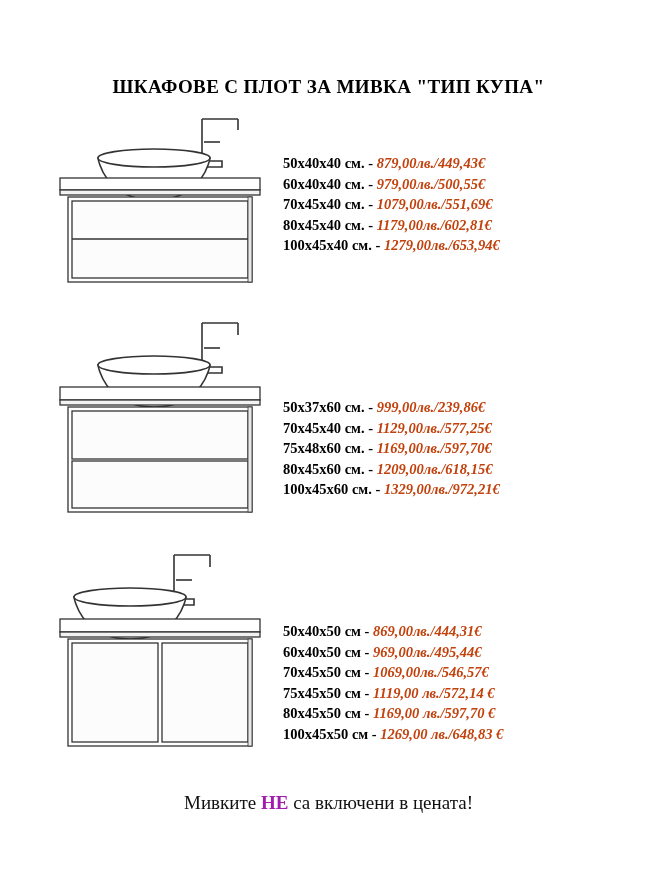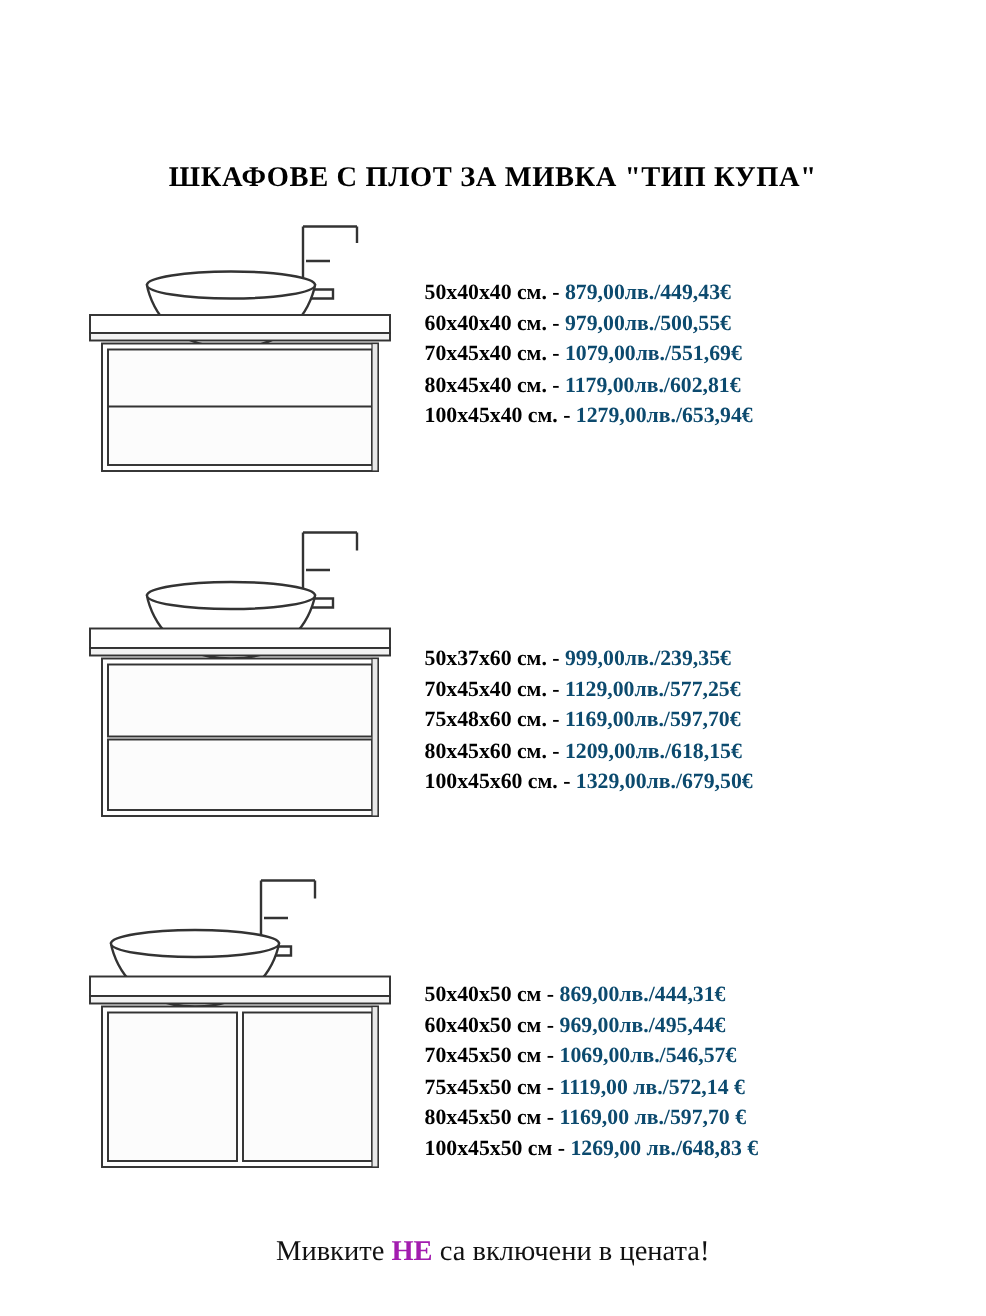--- a/index.html
+++ b/index.html
@@ -13,21 +13,20 @@
     font-family: "Liberation Serif", serif;
     color: #111111;
     overflow: hidden;
     position: relative;
   }
 
   .page {
     position: relative;
     width: 657px;
     height: 747px;
-    margin-top: 32px;
   }
 
   .title {
     position: absolute;
     top: 76px;
     left: 0;
     width: 657px;
     text-align: center;
     font-family: "Liberation Serif", serif;
     font-weight: bold;
@@ -47,21 +46,22 @@
     font-size: 14.5px;
     font-weight: bold;
     line-height: 20.5px;
     color: #000000;
     white-space: nowrap;
   }
   .pricelist .row {
     white-space: nowrap;
   }
   .pricelist .price {
-    color: #0c4a6e;
+    color: #c2410c;
+    font-style: italic;
   }
   .pl-right {
     text-align: left;
   }
 
   .footer {
     position: absolute;
     top: 792px;
     left: 0;
     width: 657px;
@@ -148,25 +148,25 @@
       <g stroke="#333" stroke-width="1.3" fill="#ffffff">
         <rect x="16" y="92" width="184" height="105"></rect>
         <rect x="20" y="96" width="176" height="48" fill="#fcfcfc"></rect>
         <rect x="20" y="146" width="176" height="47" fill="#fcfcfc"></rect>
       </g>
       <rect x="196" y="92" width="4" height="105" fill="#e8e8e8" stroke="#333" stroke-width="0.8"></rect>
     </svg>
   </div>
 
   <div class="pricelist" style="top:397px; left:283px;">
-    <div class="row"><span>50x37x60 см. - </span><span class="price">999,00лв./239,35€</span></div>
+    <div class="row"><span>50x37x60 см. - </span><span class="price">999,00лв./239,86€</span></div>
     <div class="row"><span>70x45x40 см. - </span><span class="price">1129,00лв./577,25€</span></div>
     <div class="row"><span>75x48x60 см. - </span><span class="price">1169,00лв./597,70€</span></div>
     <div class="row"><span>80x45x60 см. - </span><span class="price">1209,00лв./618,15€</span></div>
-    <div class="row"><span>100x45x60 см. - </span><span class="price">1329,00лв./679,50€</span></div>
+    <div class="row"><span>100x45x60 см. - </span><span class="price">1329,00лв./972,21€</span></div>
   </div>
 
   <div class="drawing" style="top:545px; left:52px; width:215px; height:215px;">
     <svg width="215" height="215" viewBox="0 0 215 215">
 
       <g stroke="#333" stroke-width="1.6" fill="none">
         <path d="M122 10 L122 54"></path>
         <path d="M122 10 L158 10"></path>
         <path d="M158 10 L158 22"></path>
         <path d="M116 54 L142 54 L142 60 L116 60 Z" fill="#ffffff"></path>

